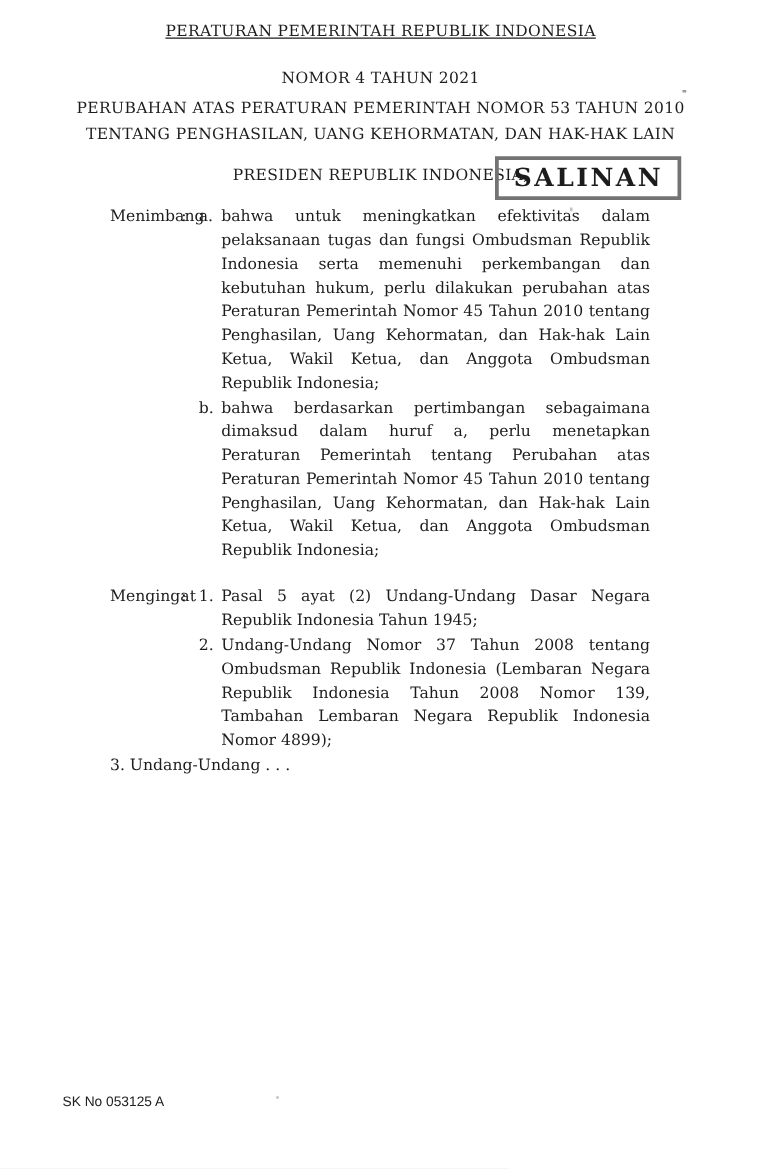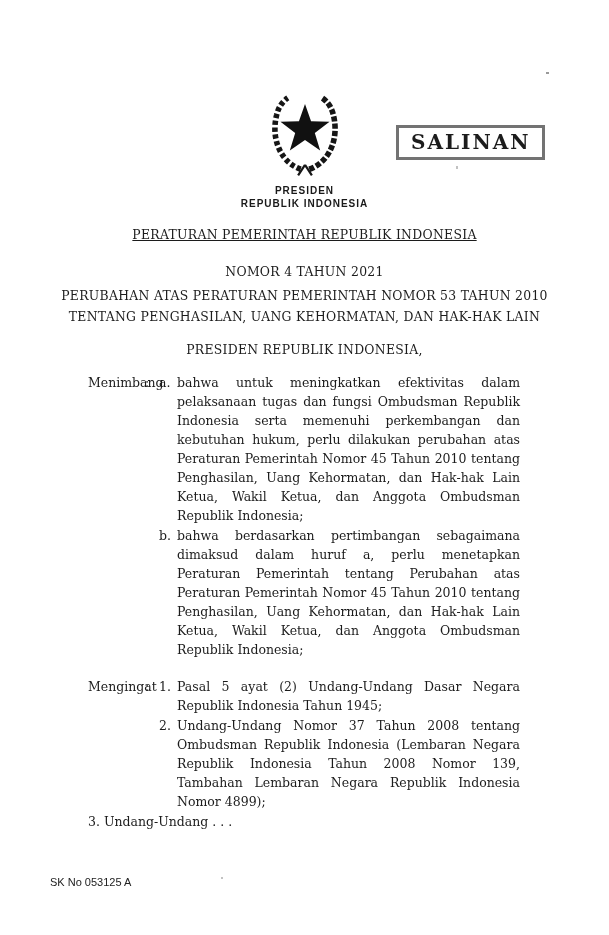--- a/index.html
+++ b/index.html
@@ -82,38 +82,20 @@
   .a2 { left: 456px; top: 166px; width: 2px; height: 3px; opacity: .6; }
   .a3 { left: 221px; top: 877px; width: 2px; height: 2px; opacity: .6; }
 </style>
 </head>
 <body>
 
 <div class="page">
 
   <div class="stamp">SALINAN</div>
 
-  <div class="emblem-wrap">
-    <span class="emblem">
-      <svg width="92" height="86" viewBox="0 0 100 100" aria-hidden="true">
-
-        <path d="M45,91 C22,83 10,56 17,28 C19,19 24,12 30,8" fill="none" stroke="#161616" stroke-width="6.5" stroke-dasharray="5 3" stroke-linecap="butt"></path>
-
-        <path d="M55,91 C78,83 90,56 83,28 C81,19 76,12 70,8" fill="none" stroke="#161616" stroke-width="6.5" stroke-dasharray="6 2.5" stroke-linecap="butt"></path>
-
-        <path d="M42,98 L50,86 M58,98 L50,86" fill="none" stroke="#161616" stroke-width="2.6"></path>
-
-        <polygon points="50,15 57.05,35.29 78.53,35.73 61.41,48.71 67.63,69.27 50,57 32.37,69.27 38.59,48.71 21.47,35.73 42.95,35.29" fill="#111"></polygon>
-      </svg>
-    </span>
-    <div class="letterhead">
-      <div>PRESIDEN</div>
-      <div>REPUBLIK INDONESIA</div>
-    </div>
-  </div>
 
   <div class="title-block">
     <div class="t-line t1">PERATURAN PEMERINTAH REPUBLIK INDONESIA</div>
     <div class="t-line t2">NOMOR 4 TAHUN 2021</div>
     <div class="subject">
       <div class="t-line">PERUBAHAN ATAS PERATURAN PEMERINTAH NOMOR 53 TAHUN 2010</div>
       <div class="t-line">TENTANG PENGHASILAN, UANG KEHORMATAN, DAN HAK-HAK LAIN</div>
     </div>
     <div class="t-line authority">PRESIDEN REPUBLIK INDONESIA,</div>
   </div>

